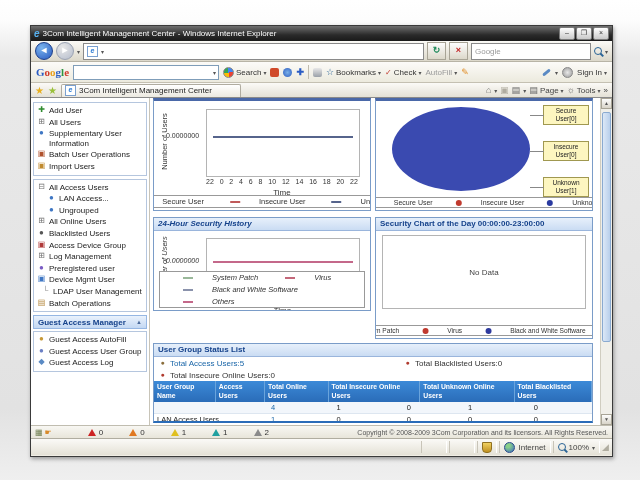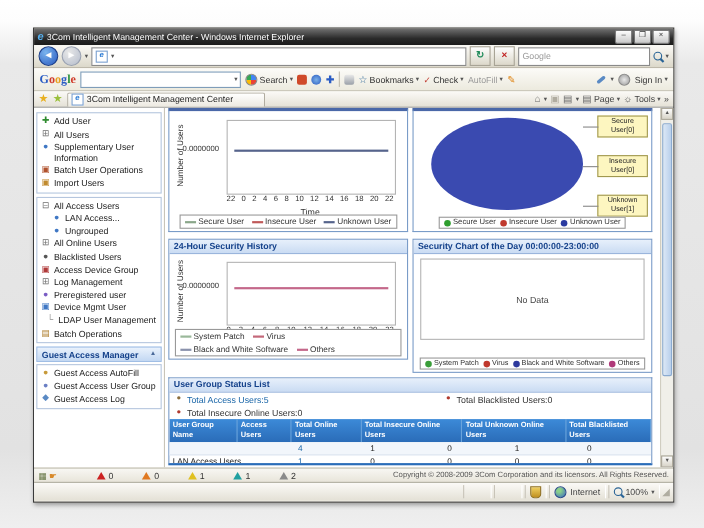--- a/index.html
+++ b/index.html
@@ -70,21 +70,21 @@
   .sitem{display:flex;align-items:flex-start;gap:3px;padding:1px 2px;font-size:8px;color:#222;line-height:1.2;cursor:default;}
   .sic{width:9px;flex:0 0 auto;font-size:8px;line-height:1.1;text-align:center;}
   .shead{height:14px;background:linear-gradient(#eaf2fc,#c3d8f3);border:1px solid #96b7e3;color:#15428b;
     font-weight:bold;font-size:8px;display:flex;align-items:center;justify-content:space-between;
     padding:0 4px;margin:2px 0;box-sizing:border-box;}
   .shead .arrow{font-size:6px;color:#4a6a9a;}
   .main{position:absolute;left:120px;top:0;right:0;bottom:0;background:#fff;}
   .panel{position:absolute;background:#fff;border:1px solid #7a9cc8;box-sizing:border-box;overflow:hidden;}
   .p1{left:2px;top:0;width:218px;height:113px;border-top:3px solid #4a68a8;}
   .p2{left:224px;top:0;width:218px;height:113px;border-top:3px solid #4a68a8;}
-  .p3{left:2px;top:119px;width:218px;height:110px;}
+  .p3{left:2px;top:119px;width:218px;height:94px;font-style:italic;}
   .p4{left:224px;top:119px;width:218px;height:122px;}
   .p5{left:2px;top:245px;width:440px;height:80px;border-bottom:2px solid #2a6cb8;}
   .phead{height:13px;background:linear-gradient(#e7f0fb,#cadcf3);border-bottom:1px solid #9ab5dc;
     color:#15428b;font-weight:bold;font-size:8px;padding:1px 4px;box-sizing:border-box;white-space:nowrap;}
   .ylab{position:absolute;left:-26px;top:36px;width:72px;text-align:center;transform:rotate(-90deg);
     font-size:7.5px;color:#333;}
   .plot{position:absolute;left:52px;width:152px;border:1px solid #b4b4b4;background:#fff;}
   .p1 .plot{top:8px;height:66px;}
   .p3 .plot{top:20px;height:56px;}
   .fline{position:absolute;left:6px;right:6px;height:2px;}
@@ -98,21 +98,21 @@
   .p3 .xticks{top:79px;}
   .xlabel{position:absolute;left:52px;width:152px;text-align:center;font-size:8px;color:#333;}
   .p1 .xlabel{top:87px;}
   .p3 .xlabel{top:88px;}
   .legend{position:absolute;bottom:2px;left:50%;transform:translateX(-50%);border:1px solid #999;
     background:#fff;padding:1px 4px;display:flex;align-items:center;gap:7px;font-size:7.5px;color:#333;white-space:nowrap;}
   .legend.wrap{white-space:normal;flex-wrap:wrap;width:196px;gap:3px 8px;justify-content:flex-start;}
   .legend.dots{font-size:7px;gap:4px;}
   .dash{width:10px;height:2px;display:inline-block;flex:0 0 auto;}
   .dot{width:6px;height:6px;border-radius:50%;display:inline-block;flex:0 0 auto;}
-  .lent{display:flex;align-items:center;gap:2px;}
+  .lent{display:flex;align-items:center;gap:19px;margin-left:19px;}
   
   .pie{position:absolute;left:16px;top:6px;width:138px;height:84px;border-radius:50%;
     background:radial-gradient(circle at 42% 32%,#4a5cc2,#3343a8 70%,#2a3890);}
   .callouts{position:absolute;right:3px;top:4px;width:46px;height:92px;display:flex;flex-direction:column;
     justify-content:space-between;}
   .callout{position:relative;background:#fdf6c0;border:1px solid #a09850;font-size:6.5px;color:#222;
     text-align:center;padding:1px 2px;line-height:1.25;}
   .callout::before{content:'';position:absolute;left:-14px;top:50%;width:14px;height:1px;background:#888;}
   
   .nodata-box{position:absolute;left:6px;top:17px;right:6px;height:72px;border:1px solid #b4b4b4;

